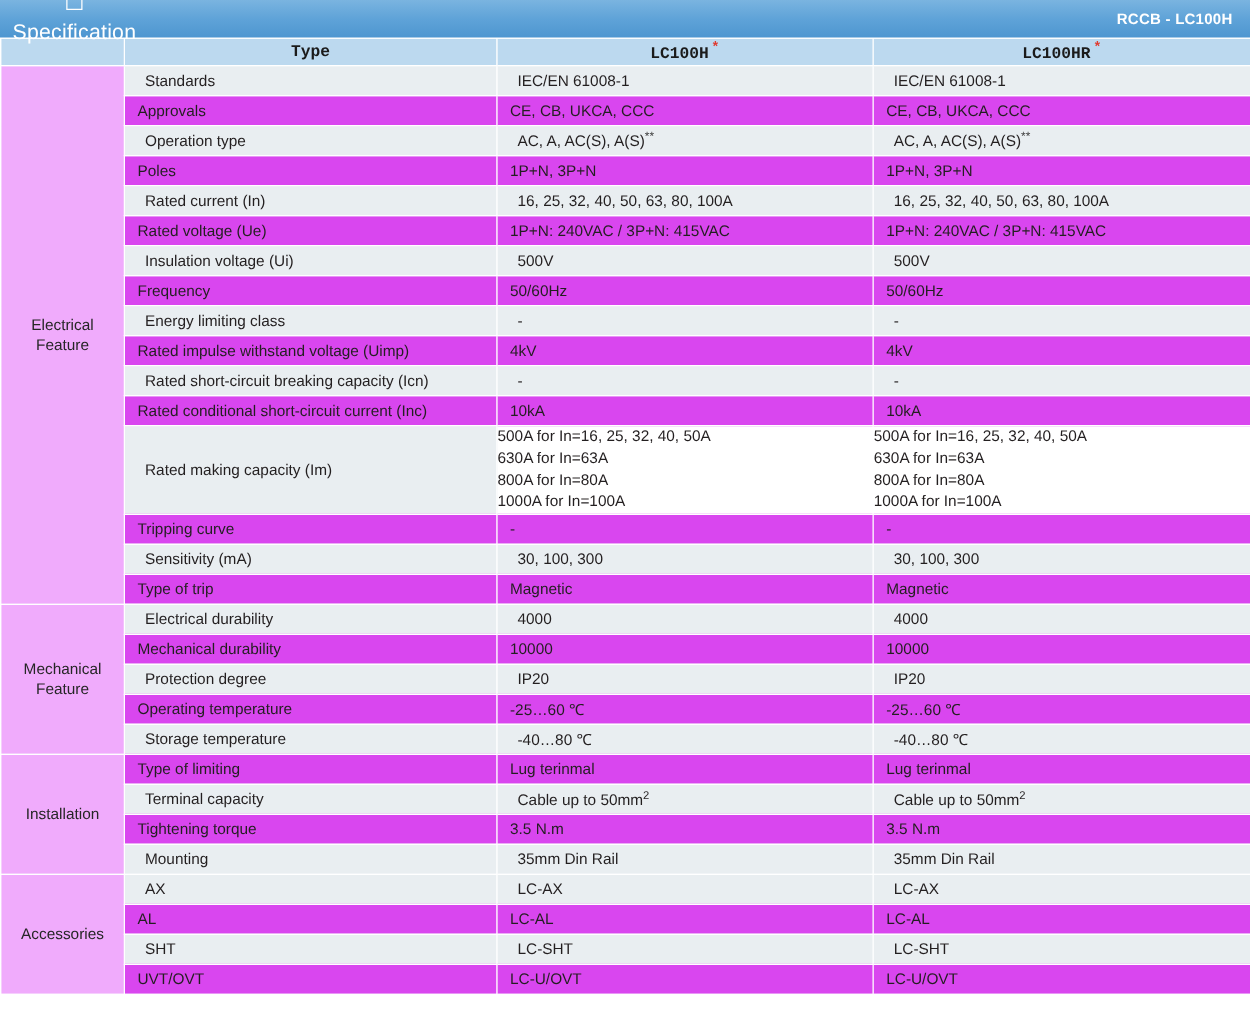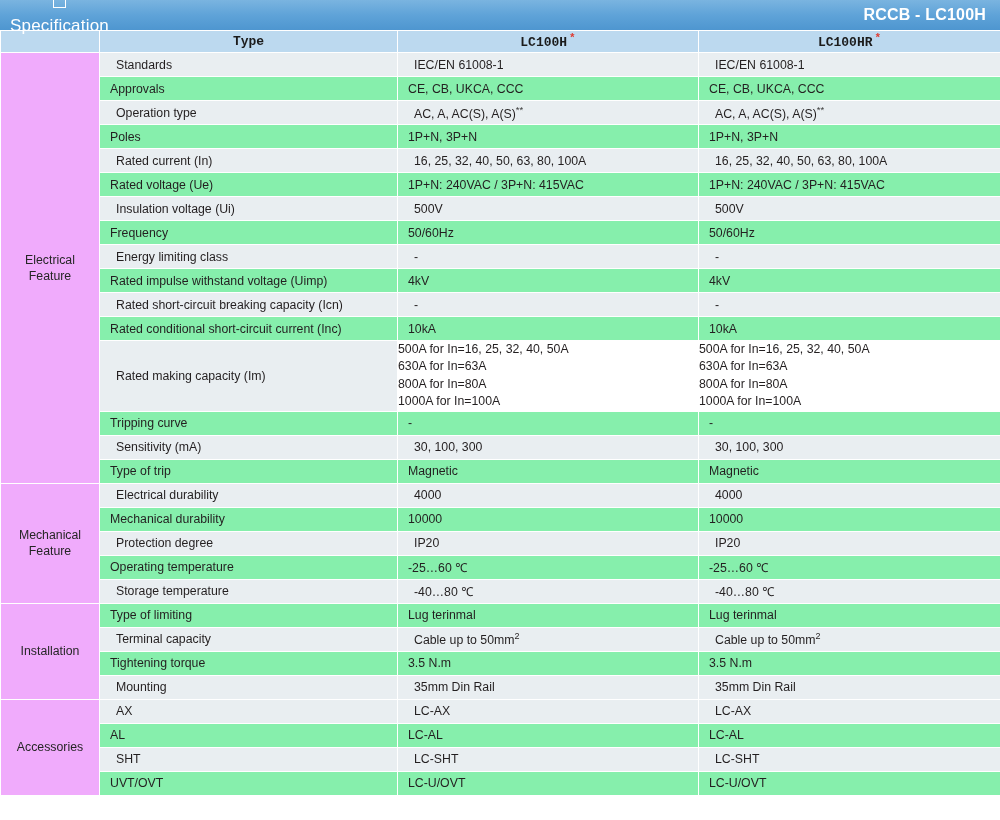--- a/index.html
+++ b/index.html
@@ -32,21 +32,21 @@
     background: transparent;
     display: inline-block;
   }
   .header-title {
     color: #ffffff;
     font-size: 17px;
     letter-spacing: 0.2px;
   }
   .header-right {
     color: #ffffff;
-    font-size: 16px;
+    font-size: 12px;
     font-weight: bold;
     letter-spacing: 0.2px;
     padding-right: 4px;
   }
 
   
   table.spec {
     border-collapse: collapse;
     table-layout: fixed;
     width: 1000px;
@@ -101,21 +101,21 @@
   }
   td.val {
     padding: 0 0 0 10px;
     font-size: 12.3px;
   }
   tr.zebra td.label, tr.zebra td.val {
     background: #e9eef1;
     padding-left: 16px;
   }
   tr.plain td.label, tr.plain td.val {
-    background: #86efac;
+    background: #d946ef;
   }
   tr.row { height: 24px; }
   tr.tall { height: 68px; }
   .multi {
     line-height: 1.42;
     padding: 3px 0 3px 10px;
     font-size: 12.3px;
   }
   .sup { font-size: 9px; vertical-align: super; }
   .note-sup { font-size: 9.5px; vertical-align: super; color: #3b3b3b; }

